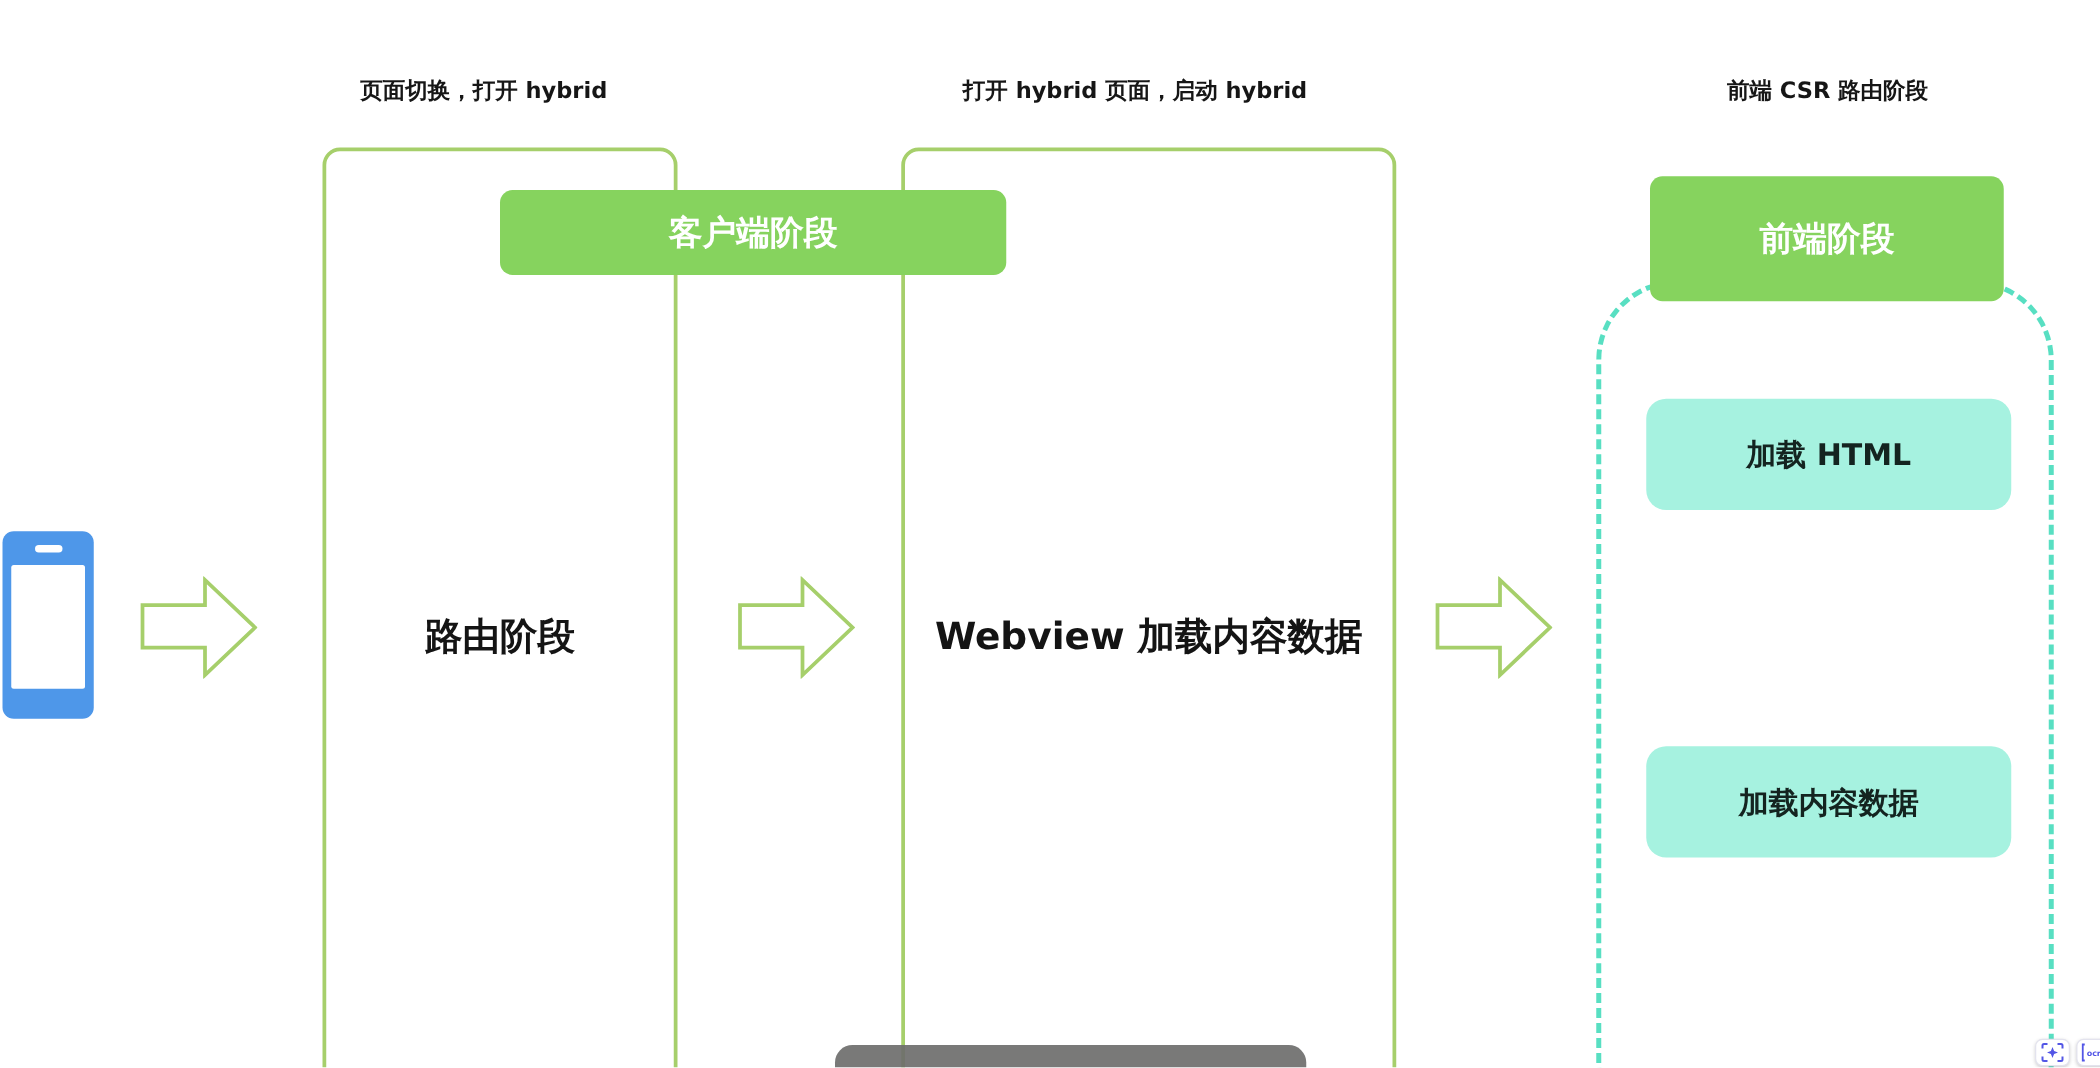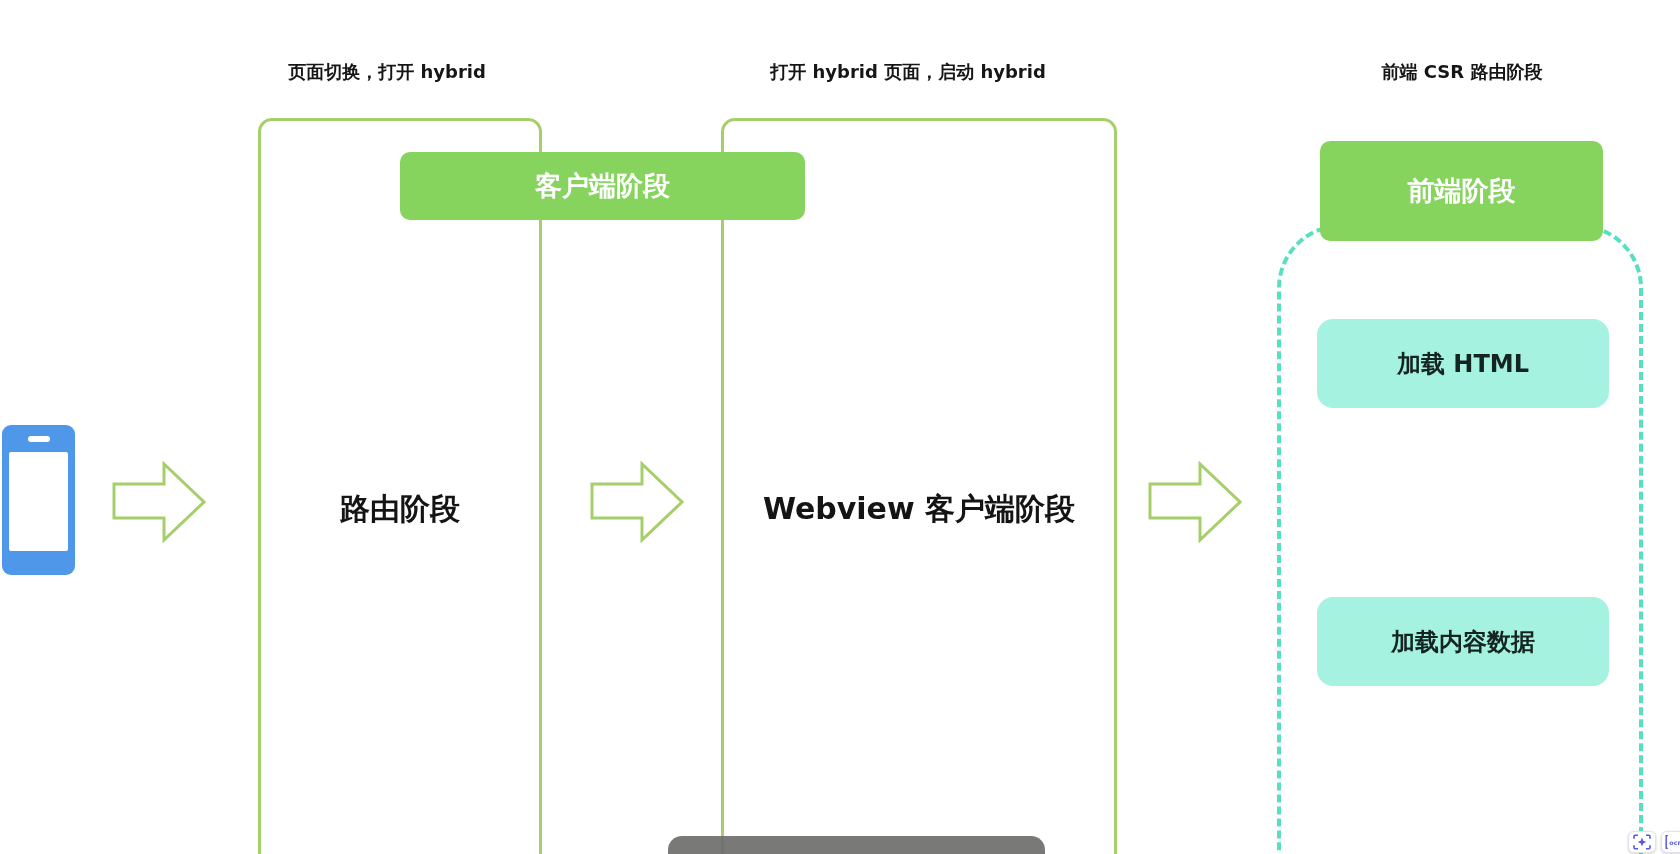--- a/index.html
+++ b/index.html
@@ -168,21 +168,21 @@
   </svg>
   <svg class="flow-arrow" style="left:1148px; top:461px" width="94" height="82" viewBox="0 0 94 82">
     <polygon points="2,23 52,23 52,3 92,41 52,79 52,57 2,57" fill="none" stroke="#a6cf6b" stroke-width="3"></polygon>
   </svg>
 
   <div class="stage-outline" style="left:258px; width:284px">
     <div class="stage-text">路由阶段</div>
   </div>
 
   <div class="stage-outline" style="left:721px; width:396px">
-    <div class="stage-text">Webview 客户端阶段</div>
+    <div class="stage-text">Webview 加载内容数据</div>
   </div>
 
   <div class="green-box" style="left:400px; top:152px; width:405px; height:68px">客户端阶段</div>
 
   <div class="dashed-container"></div>
 
   <div class="green-box" style="left:1320px; top:141px; width:283px; height:100px">前端阶段</div>
 
   <div class="teal-box" style="top:319px">加载 HTML</div>
   <div class="teal-box" style="top:597px">加载内容数据</div>

